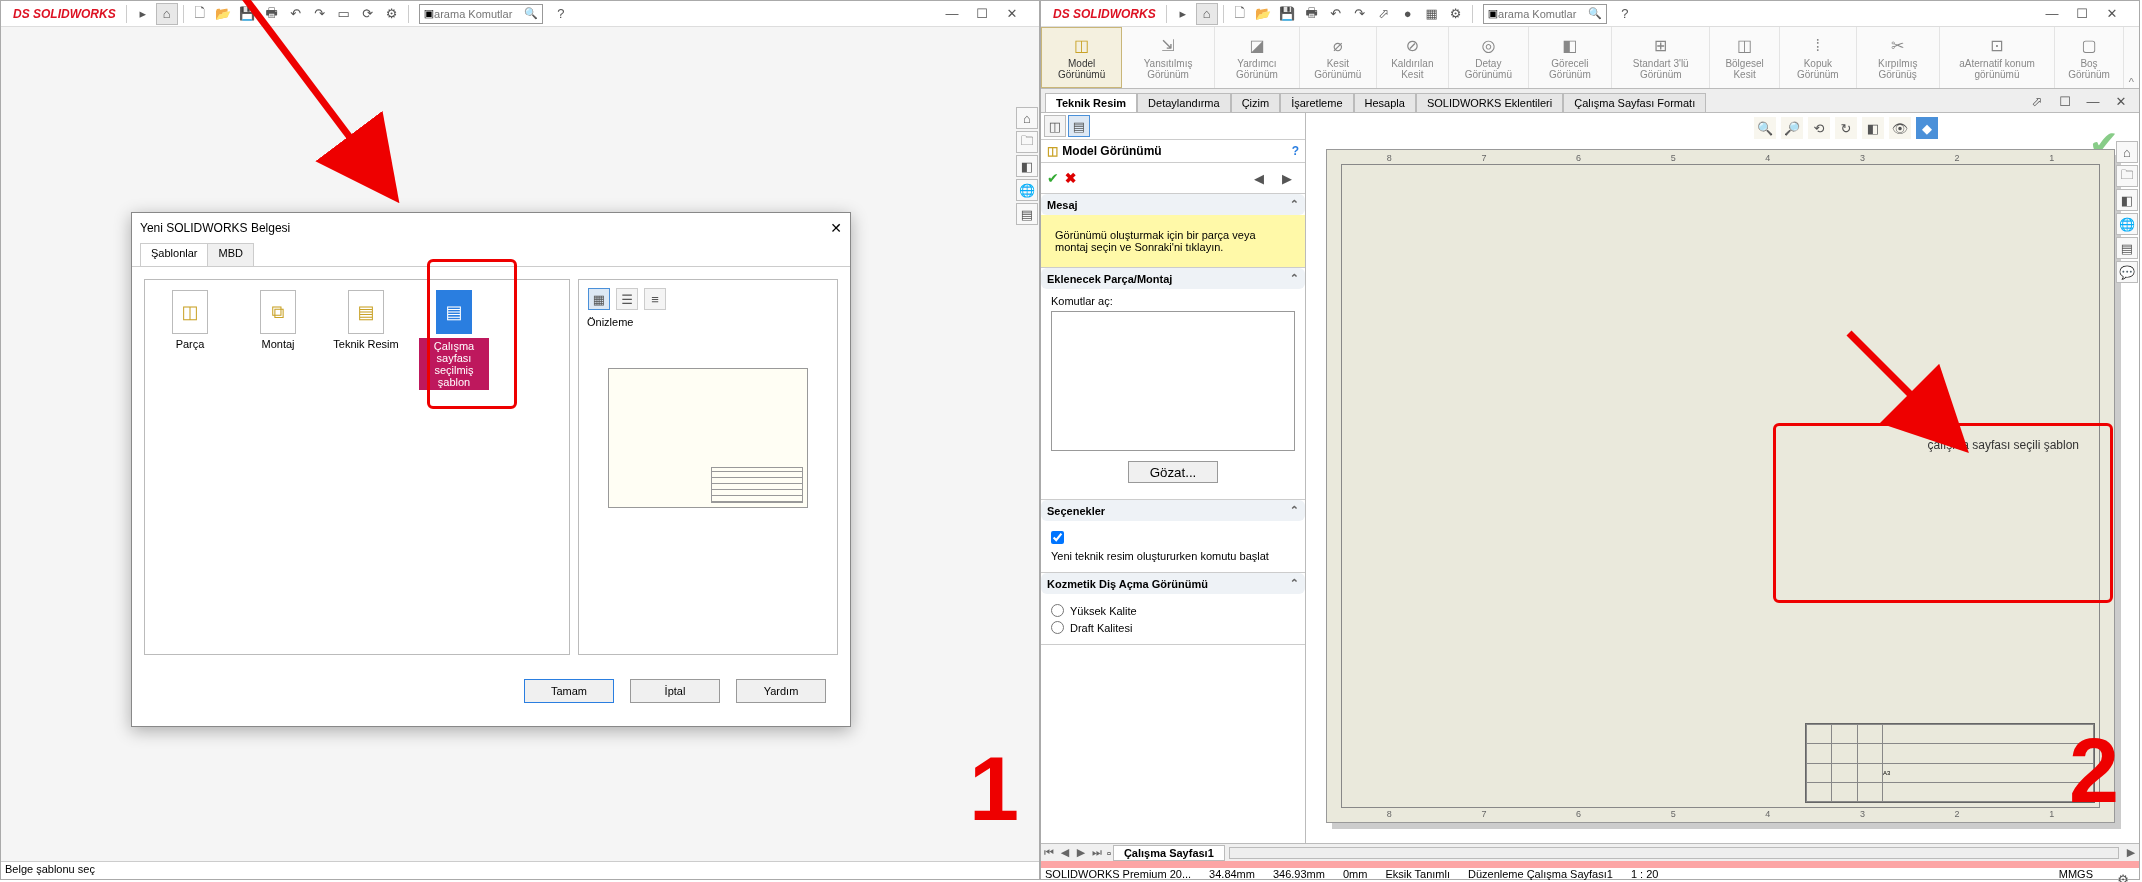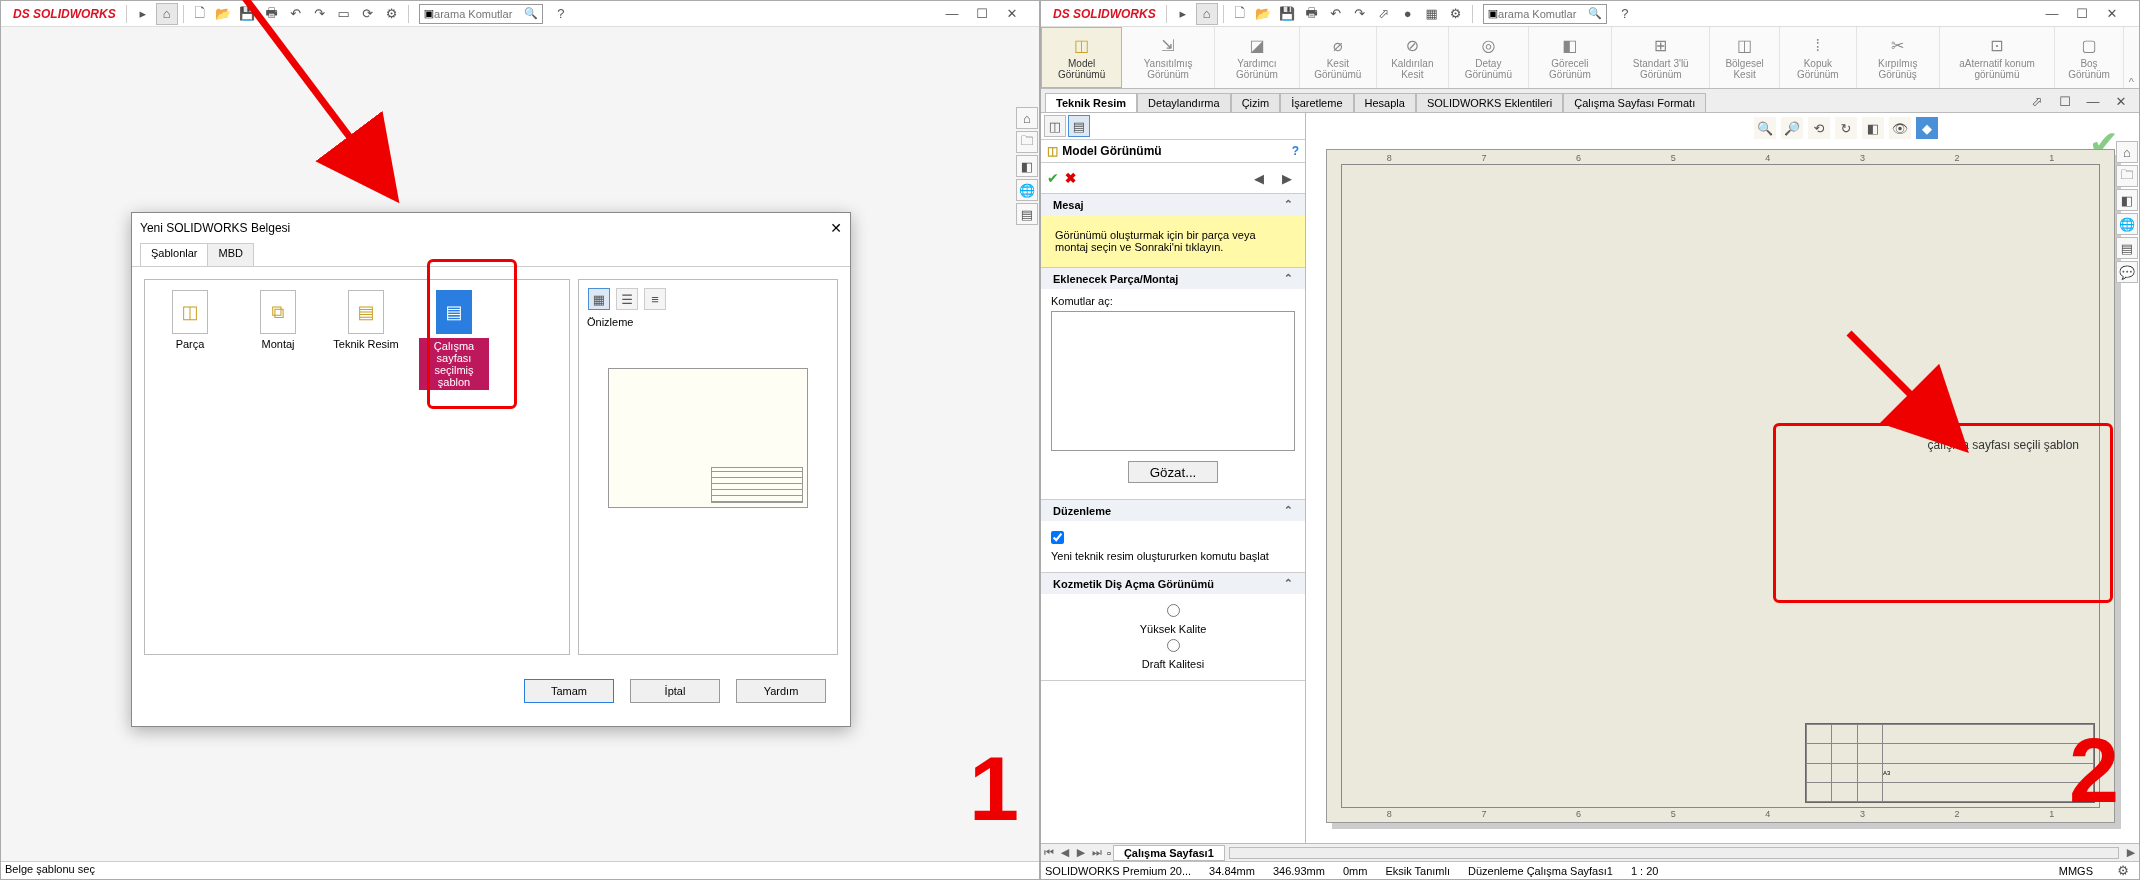--- a/index.html
+++ b/index.html
@@ -67,47 +67,47 @@
 .prop-tabs { display: flex; border-bottom: 1px solid #ccc; padding: 2px; }
 .prop-tabs .tb-btn { border: 1px solid #bbb; background: #f4f4f4; }
 .prop-tabs .tb-btn:last-child { background: #dde8f4; border-color: #4a90d9; }
 .prop-header { display: flex; align-items: center; padding: 4px 6px; border-bottom: 1px solid #ccc; font-size: 12px; font-weight: bold; }
 .prop-header .q { margin-left: auto; color: #2a7ee0; cursor: pointer; }
 .prop-actions { display: flex; align-items: center; padding: 4px 6px; border-bottom: 1px solid #ccc; gap: 6px; }
 .prop-actions .ok { color: #3a3; font-size: 14px; }
 .prop-actions .cancel { color: #d00; font-size: 14px; font-weight: bold; }
 .prop-actions .nav { margin-left: auto; display: flex; gap: 4px; }
 .section { border-bottom: 1px solid #ccc; }
-.section-h { display: flex; align-items: center; padding: 4px 12px; background: #eef2f6; font-weight: bold; font-size: 11px; cursor: pointer; }
+.section-h { display: flex; align-items: center; padding: 4px 6px; background: #eef2f6; font-weight: bold; font-size: 11px; cursor: pointer; border-radius: 6px; }
 .section-h .chev { margin-left: auto; color: #666; }
 .section-b { padding: 6px 10px; font-size: 11px; }
 .msg-yellow { background: #fff9a8; padding: 14px; }
 .listbox { width: 100%; height: 140px; border: 1px solid #999; background: #fff; margin-top: 4px; }
 .browse-btn { display: block; margin: 10px auto; width: 90px; height: 22px; border: 1px solid #999; background: #f0f0f0; cursor: pointer; }
 .checkbox-row { display: flex; align-items: flex-start; gap: 6px; margin: 4px 0; flex-direction: column; }
-.radio-row { display: flex; align-items: center; gap: 6px; margin: 4px 0; flex-direction: column; }
+.radio-row { display: flex; align-items: center; gap: 6px; margin: 4px 0; }
 
 .canvas-area { flex: 1; position: relative; background: #fff; }
 .canvas-tools { position: absolute; top: 4px; right: 200px; display: flex; gap: 3px; z-index: 2; }
 .canvas-tools .tb-btn { background: #f8f6ee; border: 1px solid transparent; }
 .canvas-tools .tb-btn.blue { background: #4a90d9; color: #fff; }
 .sheet { position: absolute; left: 20px; top: 36px; right: 24px; bottom: 20px; background: #eae9dc; border: 1px solid #999; box-shadow: 6px 6px 0 #ccc; }
 .sheet-inner { position: absolute; inset: 14px; border: 1px solid #888; background: #eae9dc; }
 .title-block { position: absolute; right: 4px; bottom: 4px; width: 290px; height: 80px; border: 1px solid #666; background: #eae9dc; }
 .title-block td { border: 1px solid #888; height: 8px; font-size: 6px; }
 .annotation { position: absolute; font-size: 12px; color: #333; }
 .green-check { position: absolute; right: 20px; top: 10px; color: #8c8; font-size: 36px; }
 .red-x { position: absolute; right: 20px; top: 50px; color: #e99; font-size: 30px; }
 
 .sheettabs { height: 18px; border-top: 1px solid #bbb; display: flex; align-items: center; font-size: 11px; background: #f0f0f0; }
 .sheettabs .navbtn { width: 16px; text-align: center; color: #666; cursor: pointer; }
 .sheettabs .stab { padding: 1px 10px; border: 1px solid #bbb; background: #fff; font-weight: bold; }
 .sheettabs .scroll { flex: 1; height: 12px; border: 1px solid #bbb; background: #eee; margin: 0 4px; }
 
-.statusbar2 { height: 18px; border-top: 1px solid #fca5a5; display: flex; align-items: center; font-size: 11px; padding: 0 4px; gap: 18px; background: #fff; }
+.statusbar2 { height: 18px; border-top: 7px solid #fca5a5; display: flex; align-items: flex-start; font-size: 11px; padding: 0 4px; gap: 18px; background: #fff; }
 .statusbar2 .spacer { flex: 1; }
 
 .side-toolbar2 { position: absolute; right: 2px; top: 140px; width: 22px; display: flex; flex-direction: column; gap: 2px; z-index: 5; }
 .side-toolbar2 .tb-btn { border: 1px solid #bbb; background: #f8f8f8; }
 </style>
 </head>
 <body>
 
 <div class="pane pane1">
   <div class="titlebar">
@@ -343,21 +343,21 @@
             <span class="chev">⌃</span>
           </div>
         <div class="section-b">
           <div>Komutlar aç:</div>
           <div class="listbox"></div>
           <button class="browse-btn">Gözat...</button>
         </div>
       </div>
       <div class="section">
         <div class="section-h">
-            <span>Düzenleme</span>
+            <span>Seçenekler</span>
             <span class="chev">⌃</span>
           </div>
         <div class="section-b">
           <label class="checkbox-row">
             <input type="checkbox" checked="" style="">
             <span>Yeni teknik resim oluştururken komutu başlat</span>
           </label>
         </div>
       </div>
       <div class="section">

